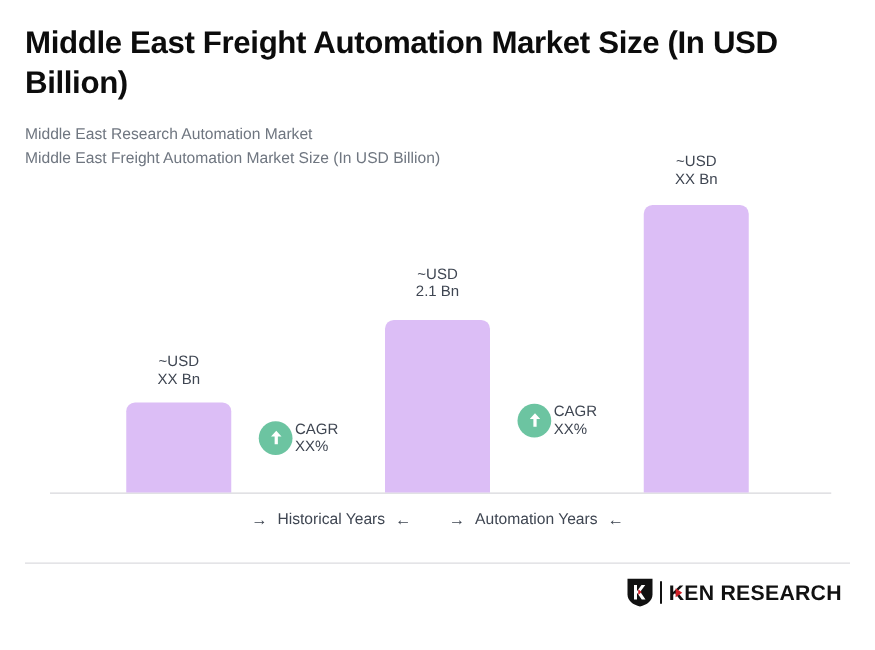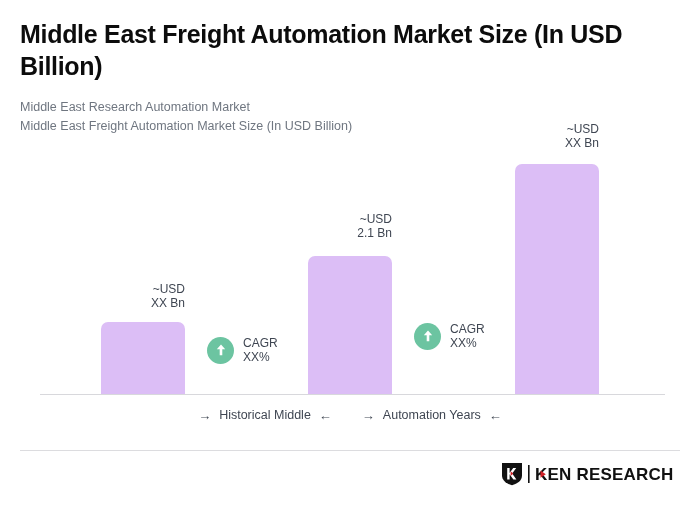--- a/index.html
+++ b/index.html
@@ -71,31 +71,31 @@
     position: absolute;
     bottom: 6px;
     background: #dcbef6;
     border-radius: 7px 7px 0 0;
   }
   .bar-label {
     position: absolute;
     font-size: 12px;
     line-height: 1.2;
     color: #3f4652;
-    text-align: right;
+    text-align: center;
     white-space: nowrap;
   }
   .bar-label .l2 { display: block; }
 
   
   .cagr {
     position: absolute;
     display: flex;
     align-items: center;
-    gap: 9px;
+    gap: 2px;
   }
   .cagr-circle {
     width: 27px;
     height: 27px;
     border-radius: 50%;
     background: #6cc4a1;
     display: flex;
     align-items: center;
     justify-content: center;
     flex: none;
@@ -220,21 +220,21 @@
       <span>~USD</span>
       <span class="l2">XX Bn</span>
     </div>
     <div class="bar" style="left:515px; width:84px; height:230px;"></div>
 
   </div>
 
   <div class="periods">
     <div class="period">
       <span class="arrow">→</span>
-      <span>Historical Middle</span>
+      <span>Historical Years</span>
       <span class="arrow">←</span>
     </div>
     <div class="period">
       <span class="arrow">→</span>
       <span>Automation Years</span>
       <span class="arrow">←</span>
     </div>
   </div>
 
   <div class="divider"></div>

